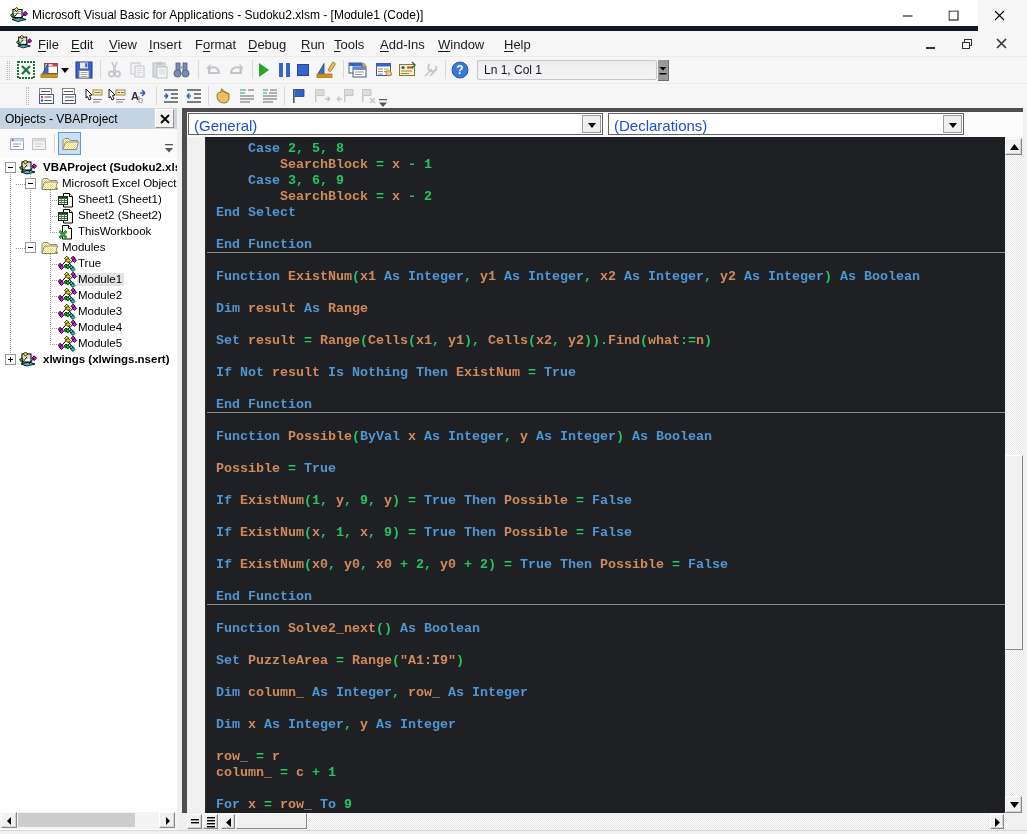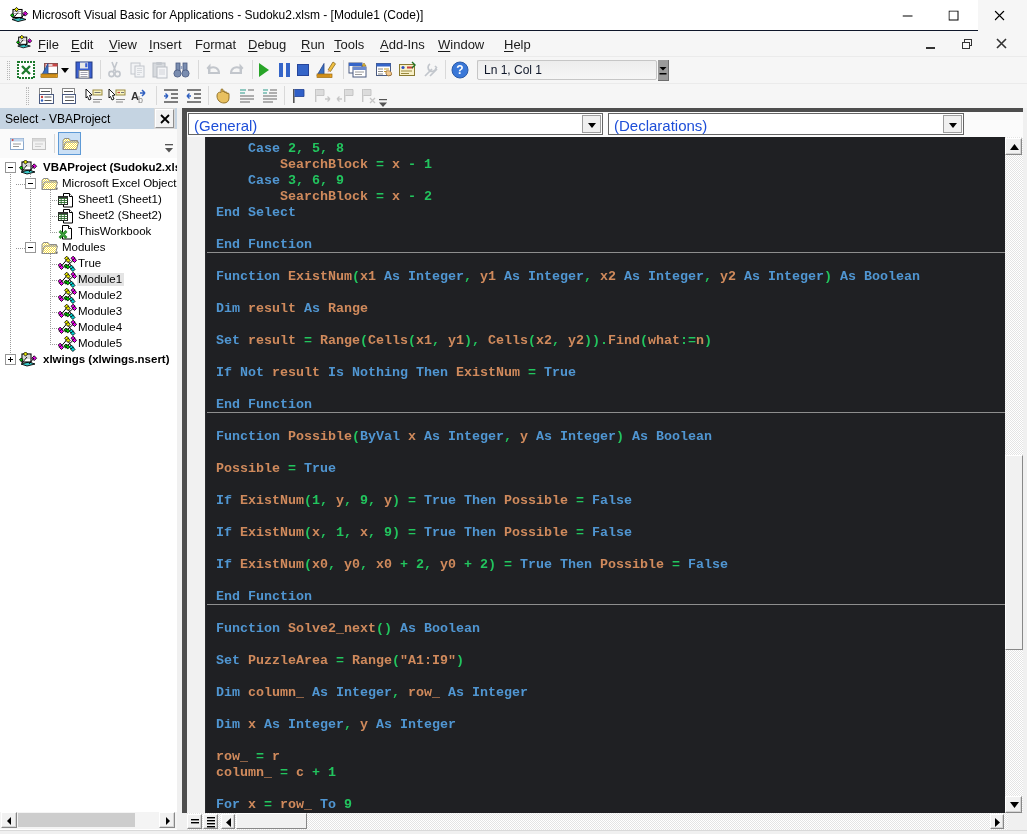--- a/index.html
+++ b/index.html
@@ -1,17 +1,17 @@
 <!DOCTYPE html>
 <html><head><meta charset="utf-8"><style>
 *{margin:0;padding:0;box-sizing:border-box}
 html,body{width:1027px;height:834px;overflow:hidden}
 body{font-family:"Liberation Sans",sans-serif;position:relative;background:#f6f6f6;color:#000}
 
-#titlebar{position:absolute;left:0;top:0;width:978px;height:31px;background:#ffffff;border-bottom:1px solid #0f172a}
+#titlebar{position:absolute;left:0;top:0;width:978px;height:31px;background:#ffffff;border-bottom:5px solid #0f172a}
 #titletext{position:absolute;left:32px;top:8px;font-size:12px;color:#000}
 .capbtn{position:absolute;top:0;width:46px;height:31px}
 .capglyph{position:absolute;left:50%;top:50%;transform:translate(-50%,-50%)}
 
 #menubar{position:absolute;left:0;top:31px;width:1027px;height:26px;background:#f6f6f6;border-bottom:1px solid #ebebeb}
 .mi{position:absolute;top:6px;font-size:13px;color:#1a1a1a}
 .mi u{text-decoration:underline;text-underline-offset:2px}
 
 #tb1{position:absolute;left:0;top:57px;width:1027px;height:27px;background:#f6f6f6;border-bottom:1px solid #ebebeb}
 #tb2{position:absolute;left:0;top:84px;width:1027px;height:24px;background:#f6f6f6}
@@ -328,21 +328,21 @@
       <rect x="2" y="1" width="8" height="1.2" fill="#555"></rect>
       <path d="M2,4.5 L10,4.5 L6,9 Z" fill="#555"></path>
     </svg></div>
 
 <div id="mainbg"></div>
 <div id="gutterTop"></div>
 <div id="gutterLeft"></div>
 
 <div id="panel">
   <div id="paneltitle">
-      <span>Select - VBAProject</span>
+      <span>Objects - VBAProject</span>
     <div id="panelclose">
         <svg style="position:absolute;left:4px;top:4px" width="10" height="10">
           <path d="M1,1 L9,9 M9,1 L1,9" stroke="#000" stroke-width="1.8"></path>
         </svg>
       </div>
   </div>
   <div id="paneltb">
 <div style="position:absolute;left:7px;top:6px;width:19px;height:18px">
         <svg class="ico" style="left:2px;top:1px" width="16" height="16" viewBox="0 0 16 16">
           <rect x="1.5" y="2.5" width="13" height="11" fill="#fff" stroke="#8aa8cc"></rect>

